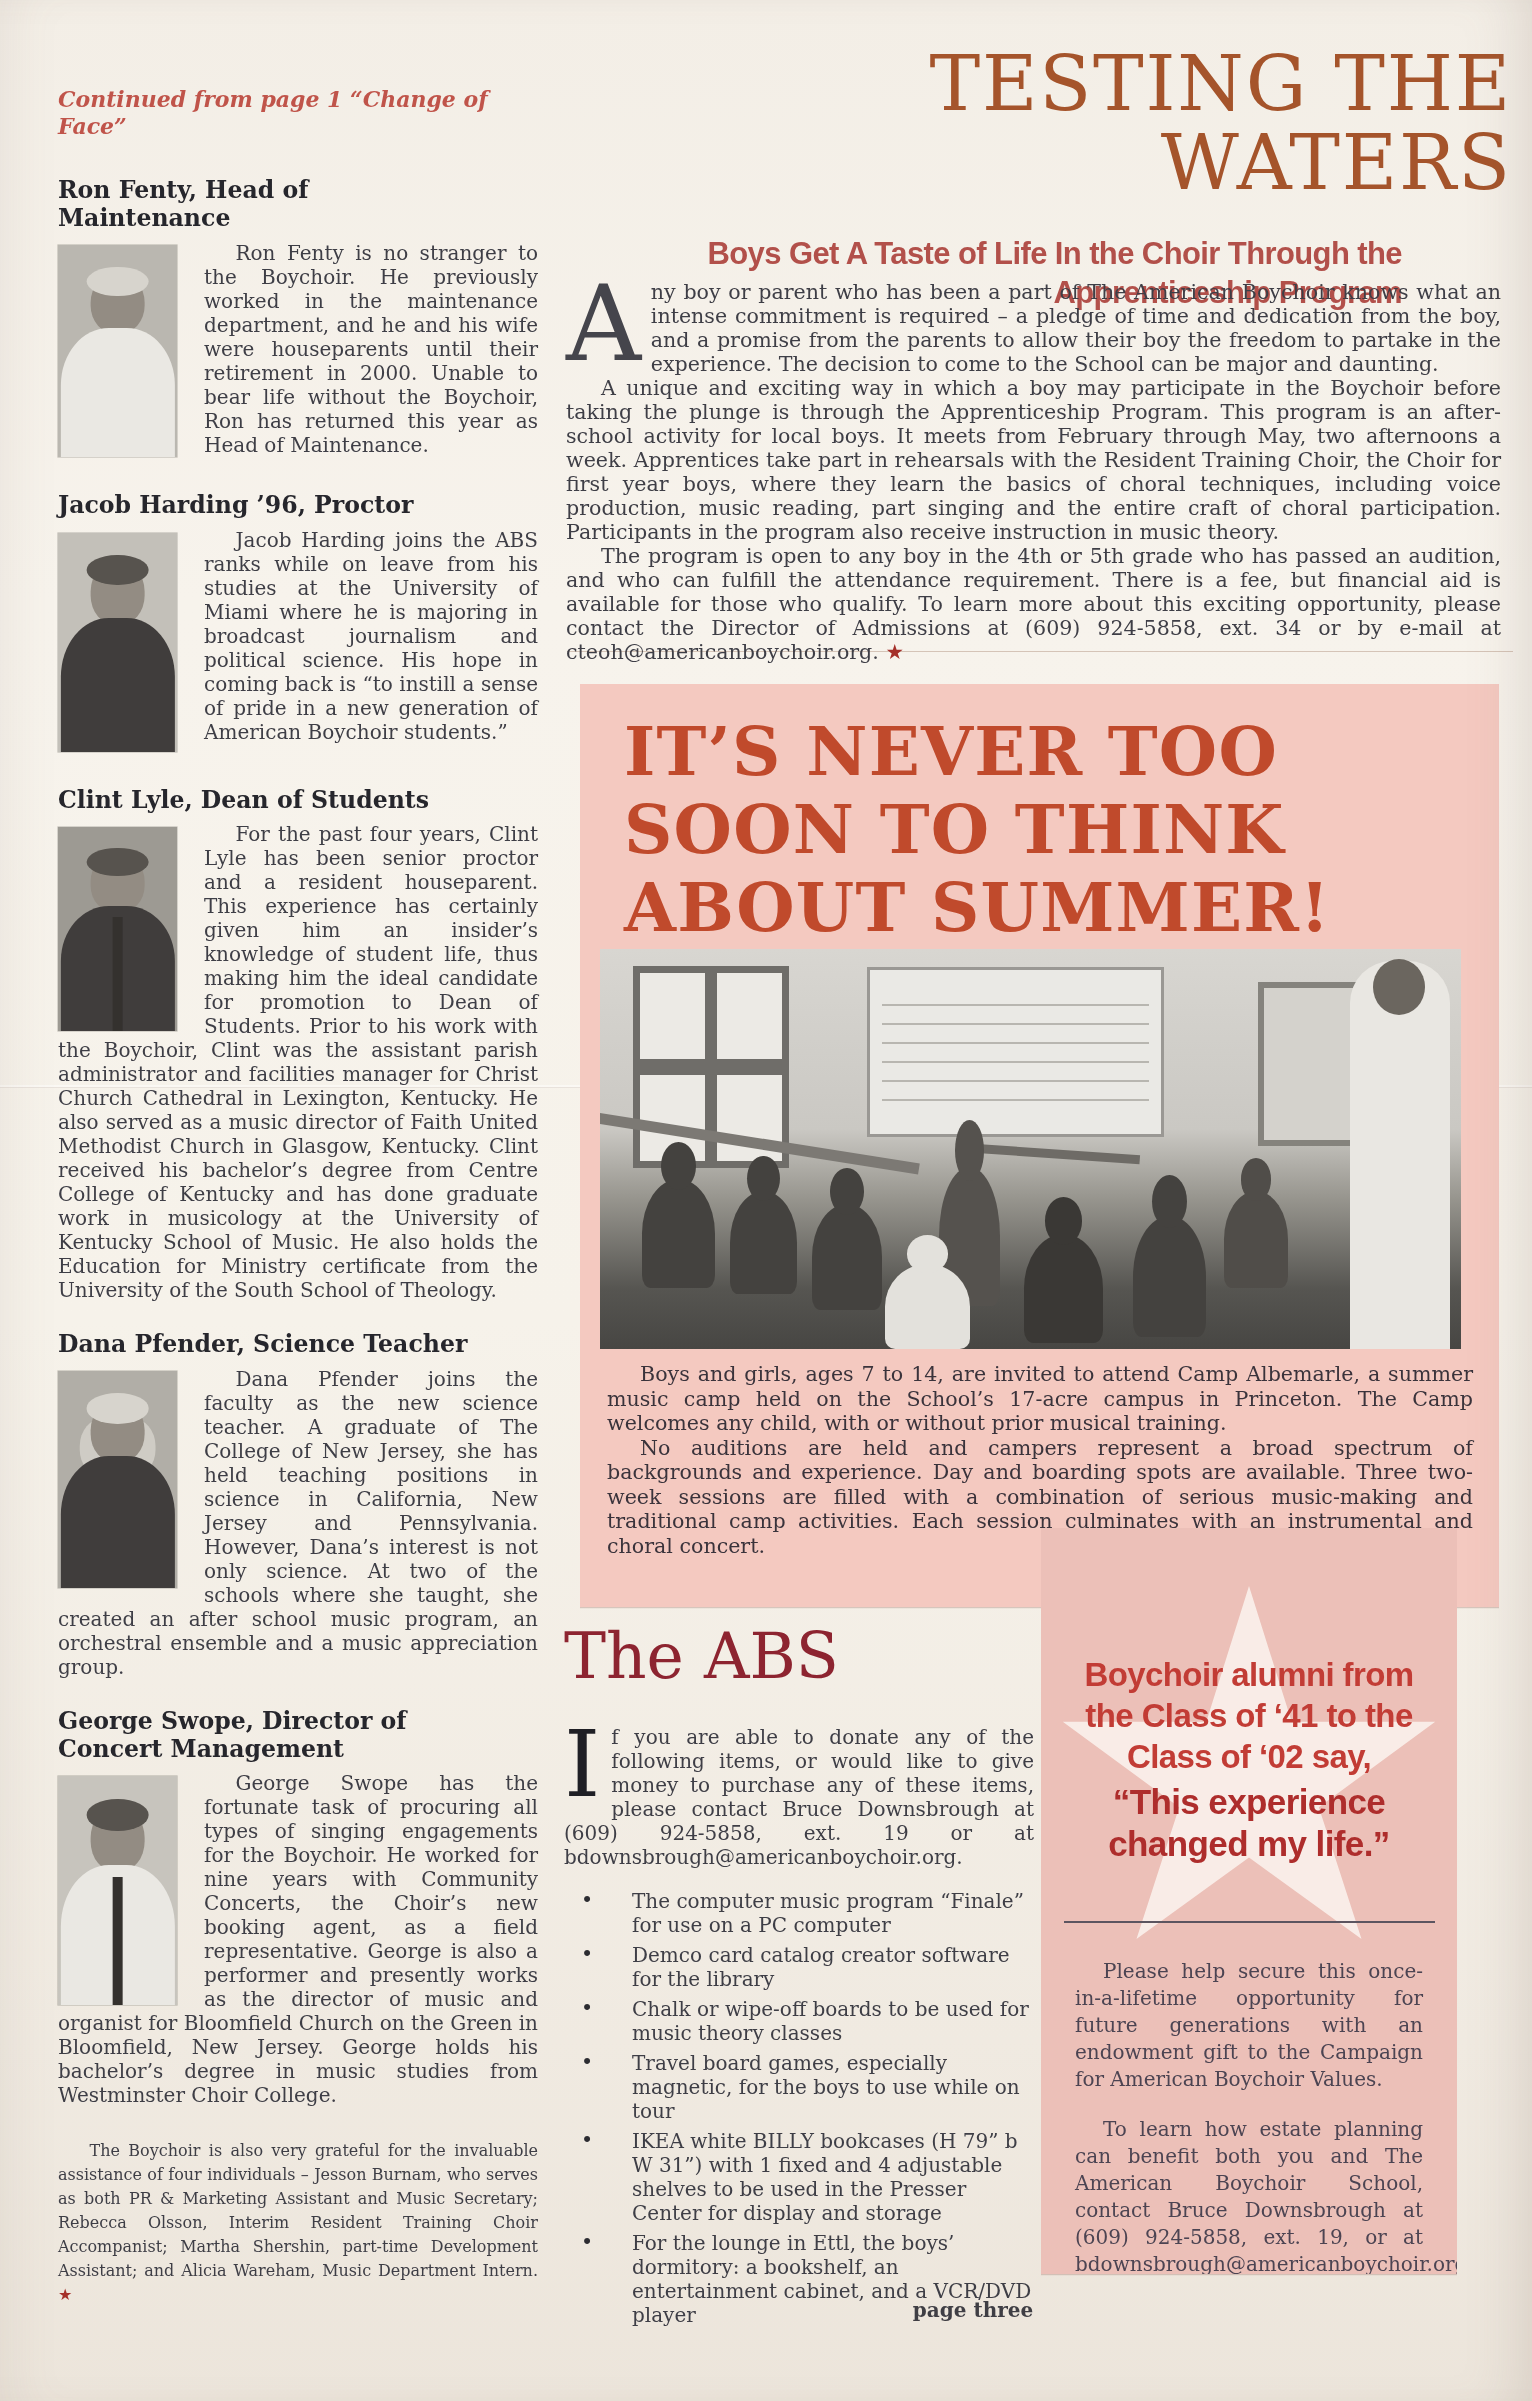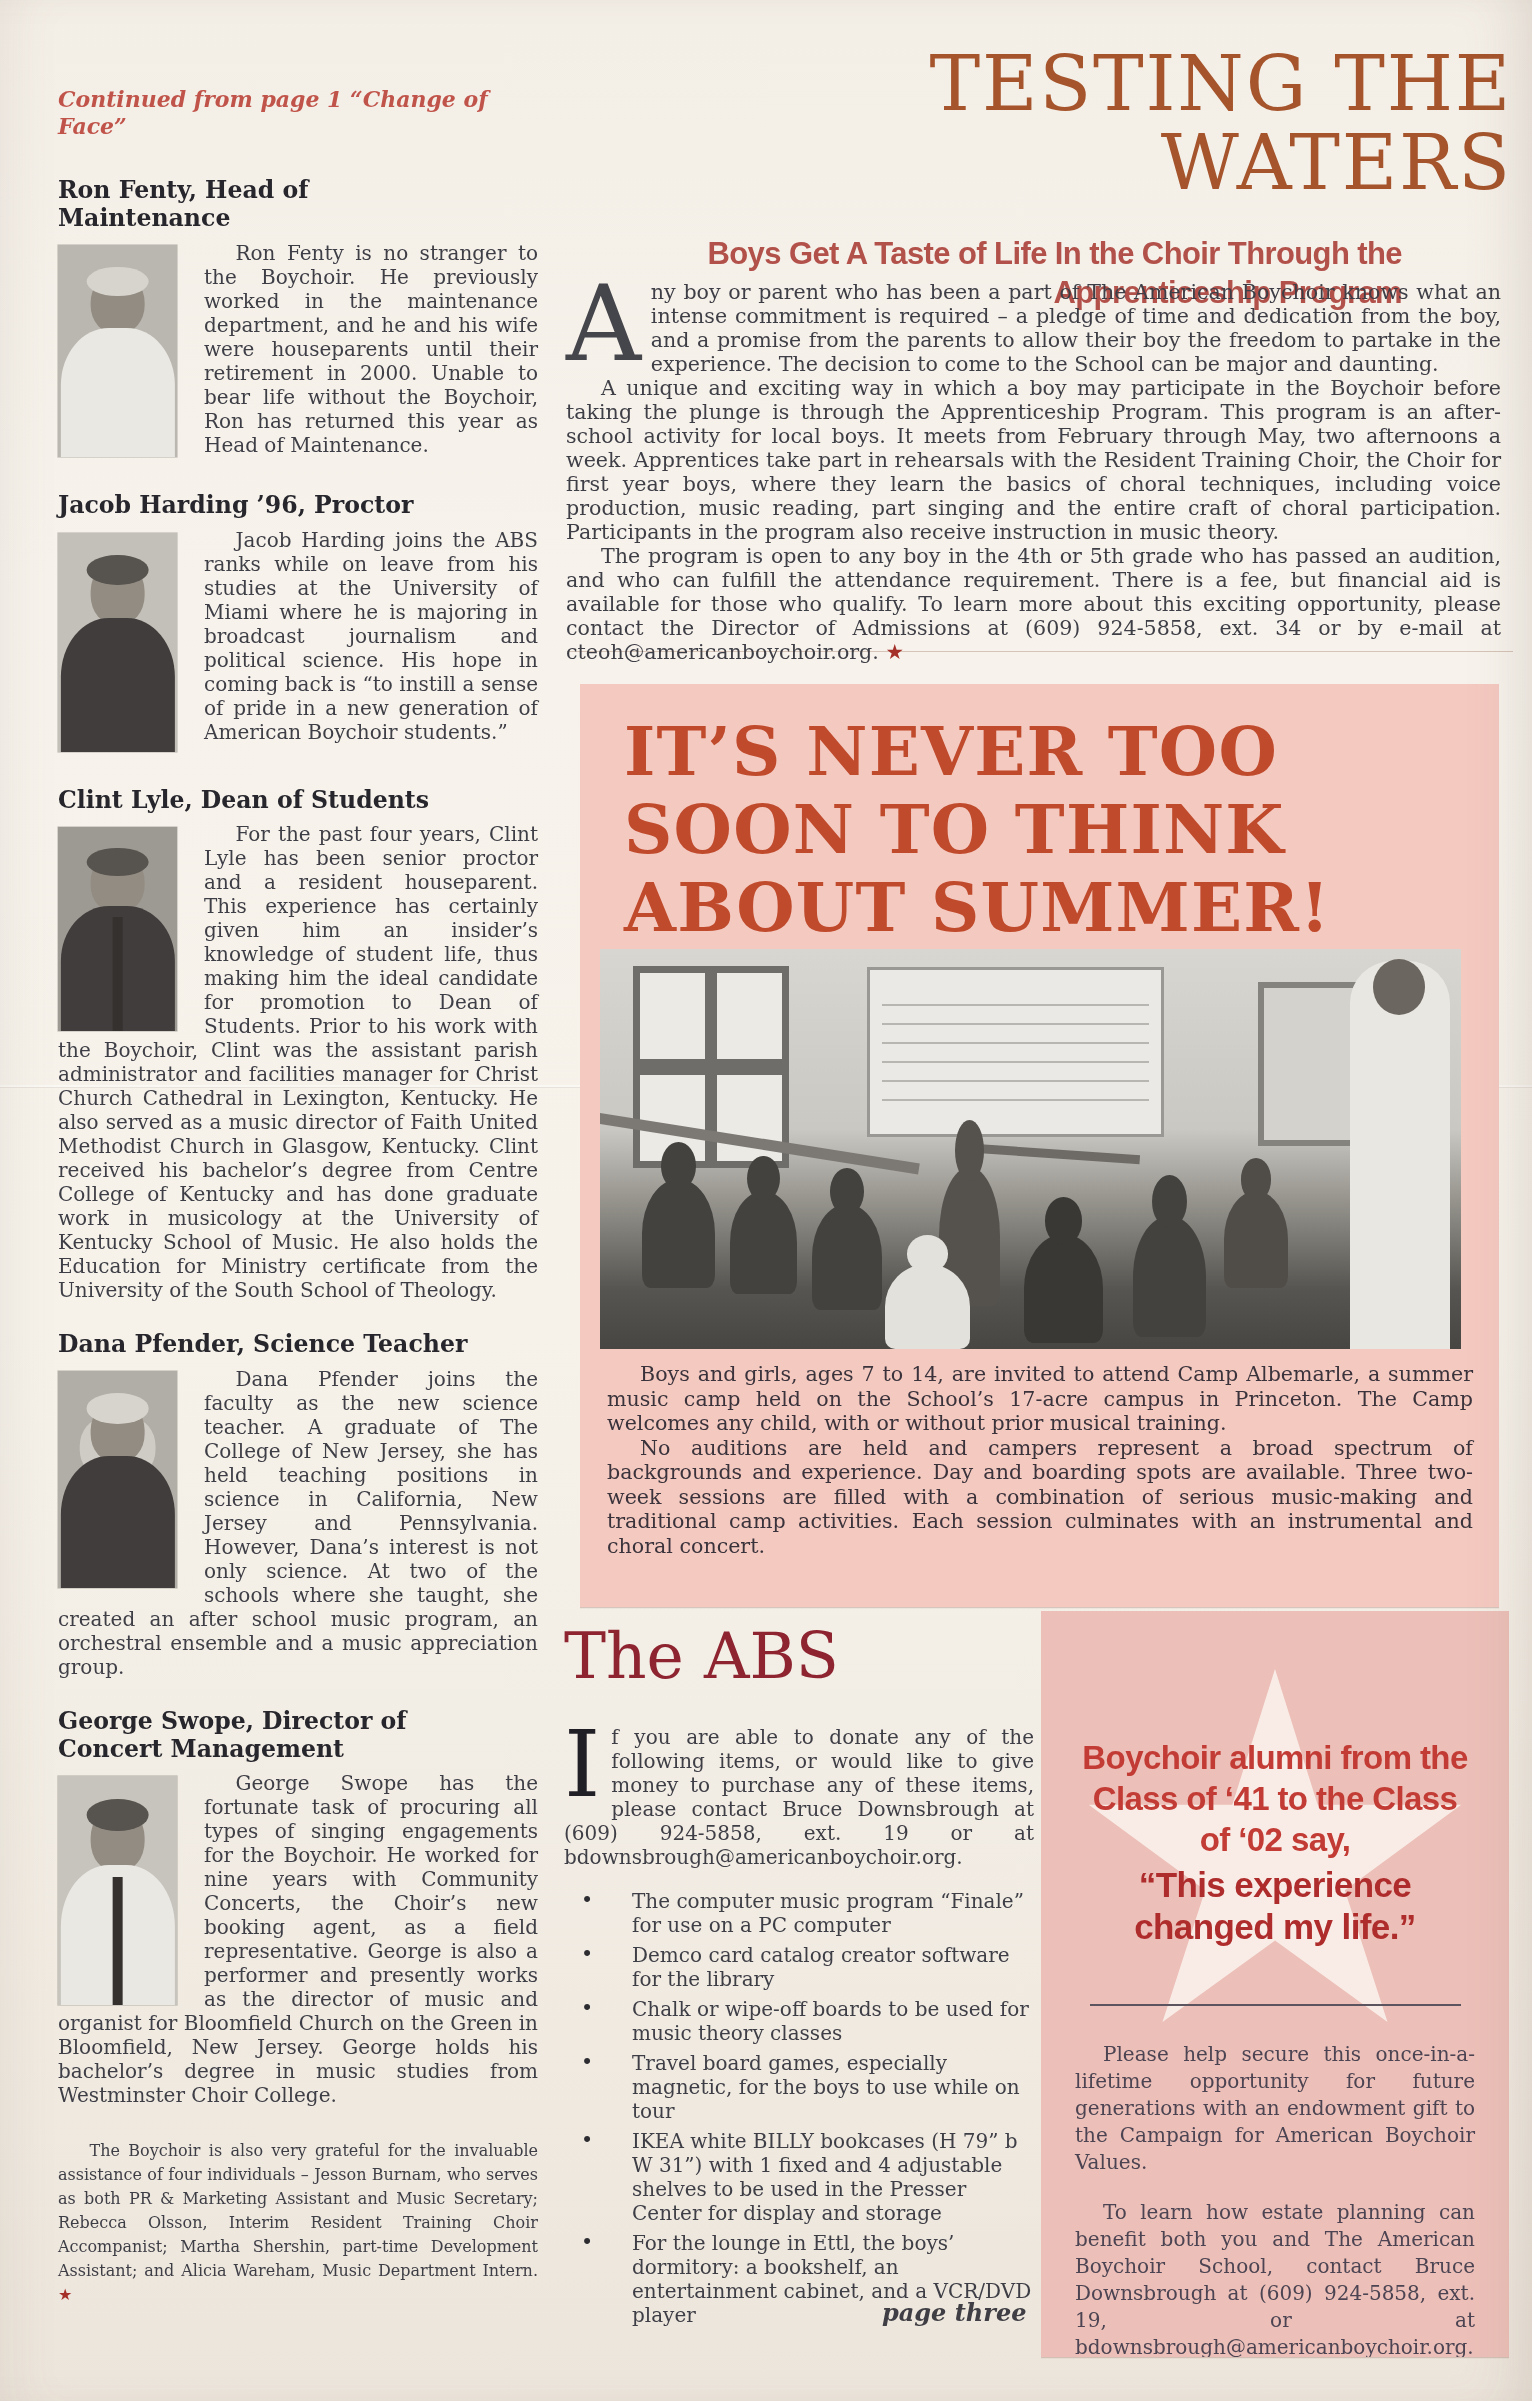--- a/index.html
+++ b/index.html
@@ -83,36 +83,36 @@
   .wish{position:absolute;left:564px;top:1620px;width:470px;}
   .wish-title{margin:0;font-size:63px;line-height:73px;color:#8d2430;font-weight:400;}
   .wish-title span{display:block;}
   .wish-intro{margin:31.5px 0 0 0;font-size:20px;line-height:24px;text-align:justify;color:#3e3e46;}
   .wish-drop{float:left;font-size:92px;line-height:72px;margin:4.8px 11px 0 0;color:#1f1f25;}
   .wish-items{list-style:none;margin:20.6px 0 0 0;padding:0;}
   .wish-items li{position:relative;padding-left:68px;margin-bottom:6px;font-size:20px;line-height:24px;color:#3e3e46;}
   .wish-items .bullet{position:absolute;left:17px;top:-1.2px;font-size:20.6px;color:#2c2c31;}
 
   
-  .alumni{position:absolute;left:1041px;top:1611px;width:468px;height:746px;background:#ecc0b8;overflow:hidden;
+  .alumni{position:absolute;left:1041px;top:1528px;width:416px;height:746px;background:#ecc0b8;overflow:hidden;
     box-shadow:0 1.2px 0 rgba(160,120,110,.35);}
   .alum-star{position:absolute;top:58px;left:50%;transform:translateX(-50%);width:388px;height:388px;
     background:rgba(252,243,238,.85);
     clip-path:polygon(50% 0%,61% 35%,98% 35%,68% 57%,79% 91%,50% 70%,21% 91%,32% 57%,2% 35%,39% 35%);}
   .alum-content{position:relative;z-index:2;}
   .alum-intro{margin:126px 38px 0;font-family:"Liberation Sans",sans-serif;font-weight:700;
     font-size:33px;line-height:41px;letter-spacing:-0.6px;color:#c23c35;text-align:center;}
   .alum-quote{margin:3.6px 31.5px 0;font-family:"Liberation Sans",sans-serif;font-weight:700;
     font-size:35px;line-height:42px;letter-spacing:-0.6px;color:#ae2d2c;text-align:center;}
   .alum-rule{margin:56px auto 0;width:371px;border:0;border-top:2.4px solid #5c5560;}
   .alum-p{margin:35px 34px 0;font-size:20px;line-height:27px;text-align:justify;text-indent:28px;color:#4c4452;}
   .alum-p + .alum-p{margin-top:23px;}
 
-  .page-footer{position:absolute;left:882px;top:2298px;width:182px;text-align:left;
-    font-style:italic;font-weight:700;font-size:24px;color:#3f3e44;}
+  .page-footer{position:absolute;left:882px;top:2298px;width:182px;text-align:center;
+    font-weight:700;font-size:20px;color:#3f3e44;}
 </style>
 </head>
 <body>
 
 <div class="page">
 
   <div class="crease-h" style="top:1085px;"></div>
   <div class="crease-rule" style="left:567px;top:651px;width:946px;"></div>
 
   <div class="left-col">

